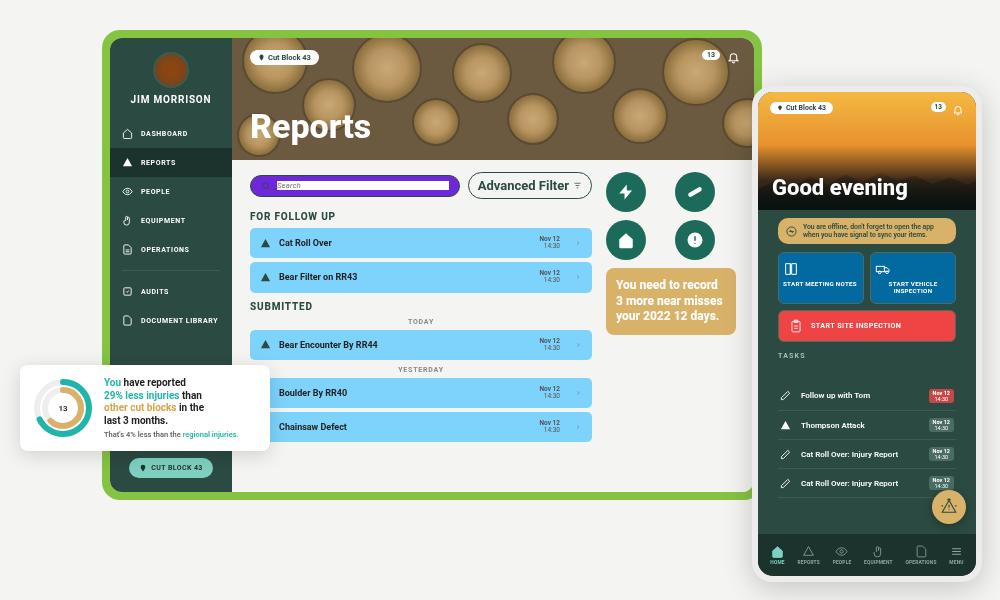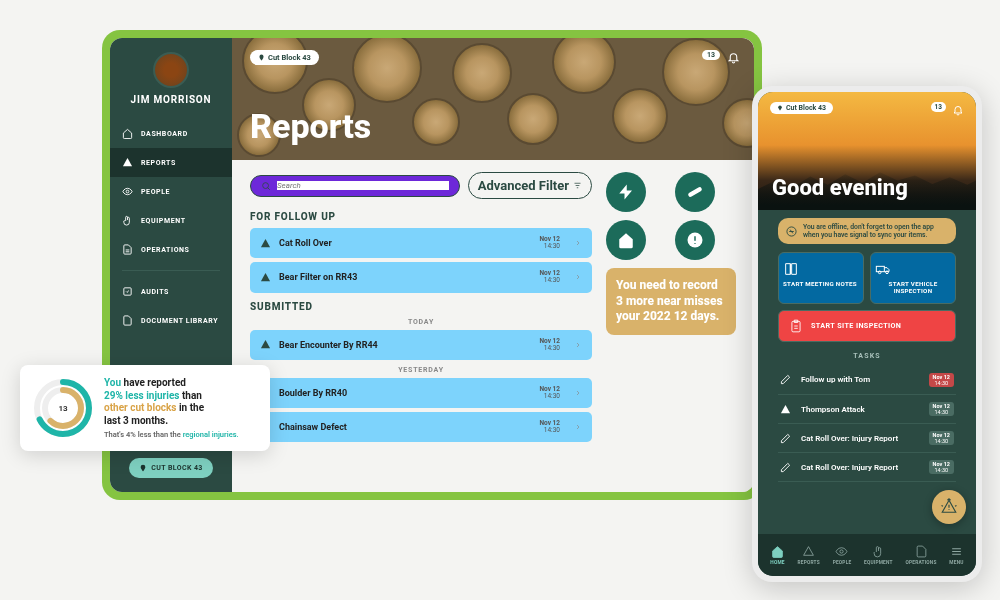--- a/index.html
+++ b/index.html
@@ -75,21 +75,21 @@
 .m-offline{background:#d9b26a;border-radius:10px;padding:5px 8px;display:flex;gap:6px;align-items:center;margin-bottom:8px}
 .m-offline svg{width:11px;height:11px;fill:#2b4a42;flex-shrink:0}
 .m-offline span{font-size:6.8px;color:#2b4a42;font-weight:600;line-height:1.2}
 .m-action-row{display:flex;gap:6px;margin-bottom:6px}
 .m-action{flex:1;background:#0369a1;border:1px solid #4a6c63;border-radius:6px;padding:8px 4px;display:flex;flex-direction:column;align-items:flex-start;gap:4px;cursor:pointer}
 .m-action svg{width:16px;height:16px;stroke:#fff;fill:none;stroke-width:1.5}
 .m-action span{color:#fff;font-size:6.2px;font-weight:700;text-align:center;letter-spacing:.3px;line-height:1.1}
 .m-action-wide{background:#ef4444;border:1px solid #4a6c63;border-radius:6px;padding:8px 10px;display:flex;align-items:center;gap:8px;cursor:pointer;margin-bottom:10px}
 .m-action-wide svg{width:14px;height:14px;stroke:#fff;fill:none;stroke-width:1.5}
 .m-action-wide span{color:#fff;font-size:7.2px;font-weight:700;letter-spacing:.4px}
-.m-tasks-hdr{color:#a8c0ba;font-size:7px;font-weight:700;letter-spacing:1.2px;text-align:center;margin-bottom:6px}
+.m-tasks-hdr{color:#a8c0ba;font-size:7px;font-weight:700;letter-spacing:1.2px;margin-bottom:22px}
 .m-task{display:flex;align-items:center;gap:10px;padding:7px 2px;border-bottom:1px solid #3a5c53;cursor:pointer}
 .m-task svg{width:11px;height:11px;flex-shrink:0}
 .m-task-title{flex:1;color:#fff;font-size:8px;font-weight:600}
 .m-task-date{background:#4a6c63;border-radius:3px;padding:1px 4px;font-size:5.5px;color:#fff;text-align:center;line-height:1.1}
 .m-task-date.red{background:#c44848}
 .m-task-date .d{font-weight:700}
 .m-fab{position:absolute;right:10px;bottom:52px;width:34px;height:34px;border-radius:50%;background:#d9b26a;display:flex;align-items:center;justify-content:center;cursor:pointer;box-shadow:0 2px 8px rgba(0,0,0,.3)}
 .m-fab svg{width:18px;height:18px;stroke:#2b4a42;fill:none;stroke-width:1.5}
 .m-bottom{height:42px;background:#1c332d;display:flex;align-items:center;justify-content:space-around;padding:0 6px}
 .m-nav{display:flex;flex-direction:column;align-items:center;gap:2px;cursor:pointer}

